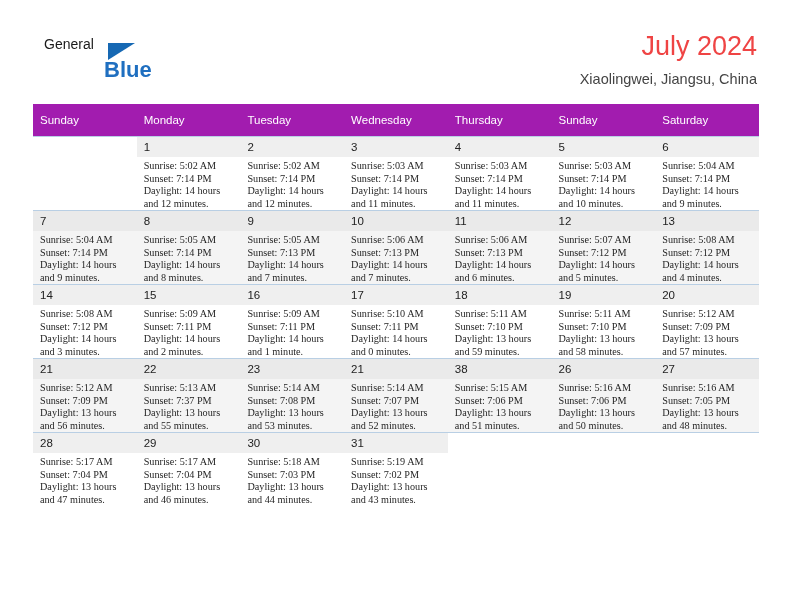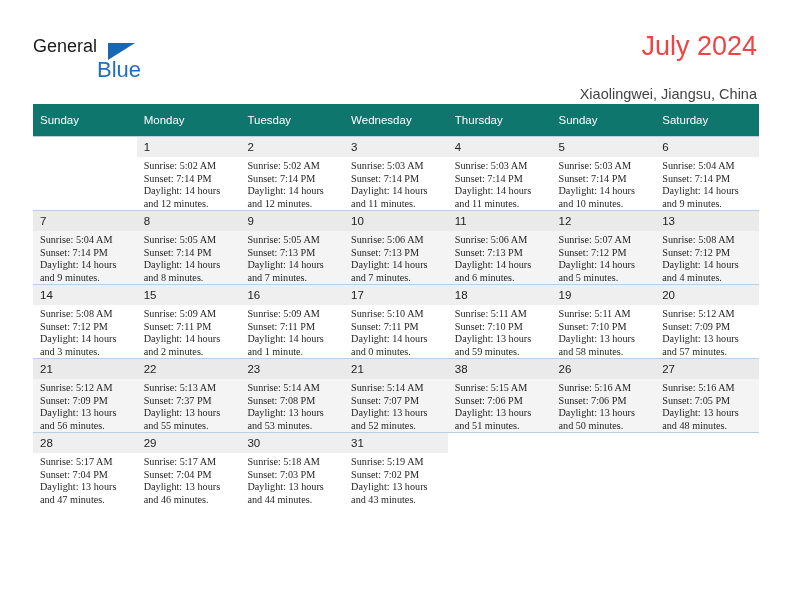--- a/index.html
+++ b/index.html
@@ -31,34 +31,35 @@
   }
   .logo {
     position: absolute;
     left: 33px;
     top: 36px;
     width: 200px;
     height: 50px;
   }
   .logo-general {
     position: absolute;
-    left: 0;
+    left: 11px;
     top: 0;
-    font-size: 18px;
+    font-size: 14px;
     letter-spacing: 0px;
     color: #1a1a1a;
     font-family: "Liberation Sans", sans-serif;
   }
   .logo-blue {
     position: absolute;
-    left: 64px;
+    left: 71px;
     top: 21px;
     font-size: 22px;
     color: #1f6fc0;
     font-family: "Liberation Sans", sans-serif;
+    font-weight: bold;
   }
   .logo-tri {
     position: absolute;
     left: 75px;
     top: 7px;
     width: 0;
     height: 0;
     border-left: 27px solid #1668b3;
     border-bottom: 17px solid transparent;
   }
@@ -73,35 +74,35 @@
     font-size: 27px;
     color: #ef4444;
     font-weight: normal;
     line-height: 32px;
     white-space: nowrap;
   }
   .cal-subtitle {
     font-size: 14.5px;
     color: #444444;
     line-height: 20px;
-    margin-top: 22px;
+    margin-top: 7px;
     white-space: nowrap;
   }
 
   
   .calendar {
     position: absolute;
     left: 33px;
     top: 104px;
     width: 726px;
     border-collapse: collapse;
     table-layout: fixed;
   }
   .calendar th {
-    background: #0f766e;
+    background: #a21caf;
     color: #ffffff;
     font-size: 11.5px;
     font-weight: normal;
     text-align: left;
     padding: 6px 0 6px 7px;
     height: 20px;
     border: none;
   }
   .calendar td {
     vertical-align: top;

